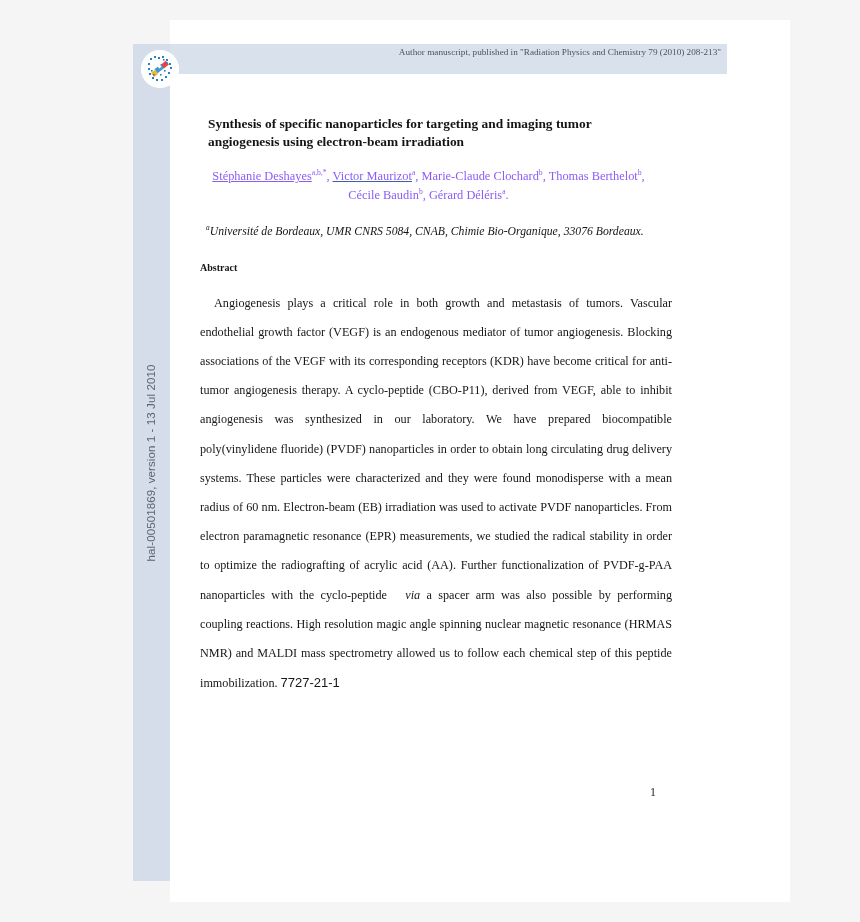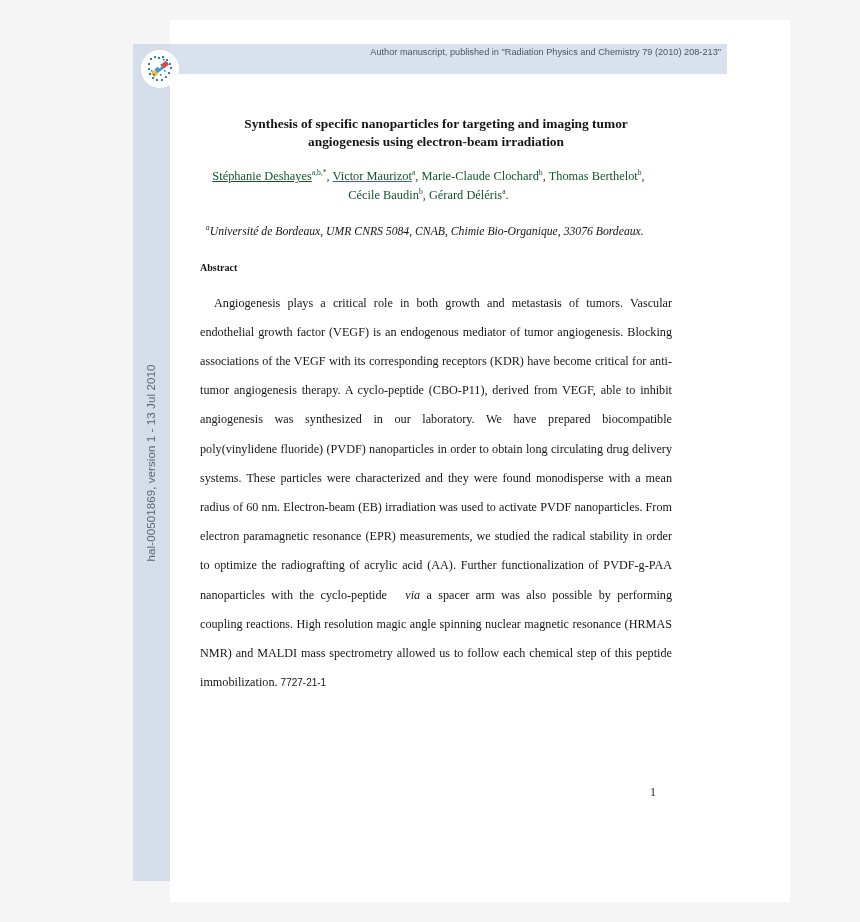--- a/index.html
+++ b/index.html
@@ -69,21 +69,21 @@
   }
   #hal-logo svg { display: block; }
 
   #hal-citation {
     position: absolute;
     left: 190px;
     top: 47px;
     width: 531px;
     text-align: right;
     z-index: 3;
-    font-family: Liberation Sans, sans-serif;
+    font-family: Liberation Serif, serif;
     font-size: 9.2px;
     line-height: 11.5px;
     color: #4c545e;
   }
 
   
   #page {
     position: absolute;
     left: 170px;
     top: 20px;
@@ -98,34 +98,34 @@
     left: 200px;
     top: 20px;
     width: 472px;
     height: 862px;
     z-index: 3;
   }
 
   
   #title {
     margin: 95px 8px 0 8px;
-    text-align: center;
+    text-align: left;
     font-weight: bold;
     font-size: 13.4px;
     line-height: 18px;
     color: #141414;
   }
 
   
   #authors {
     margin: 14px 17px 0 2px;
     text-align: center;
     font-size: 12.4px;
     line-height: 16px;
-    color: #14532d;
+    color: #8b5cf6;
   }
   #authors sup { font-size: 7.6px; vertical-align: super; }
   .au-underline { text-decoration: underline; }
   .au-link { text-decoration: underline; text-decoration-color: #3f5fa8; }
 
   
   #affiliations {
     margin: 17px 6px 0 6px;
     font-style: italic;
     font-size: 11.7px;
@@ -145,21 +145,21 @@
     margin: 16px 0 0 0;
     text-align: justify;
     font-size: 12.2px;
     line-height: 29.2px;
     color: #161616;
     text-indent: 14px;
   }
   .abs-para i { font-style: italic; margin-left: 12px; }
   .cas-number {
     font-family: "Liberation Sans", sans-serif;
-    font-size: 10px;
+    font-size: 13px;
   }
 
   
   #footnotes {
     margin: 20px 0 0 0;
     font-style: italic;
     font-size: 11.6px;
     line-height: 16.4px;
     color: #141414;
   }

